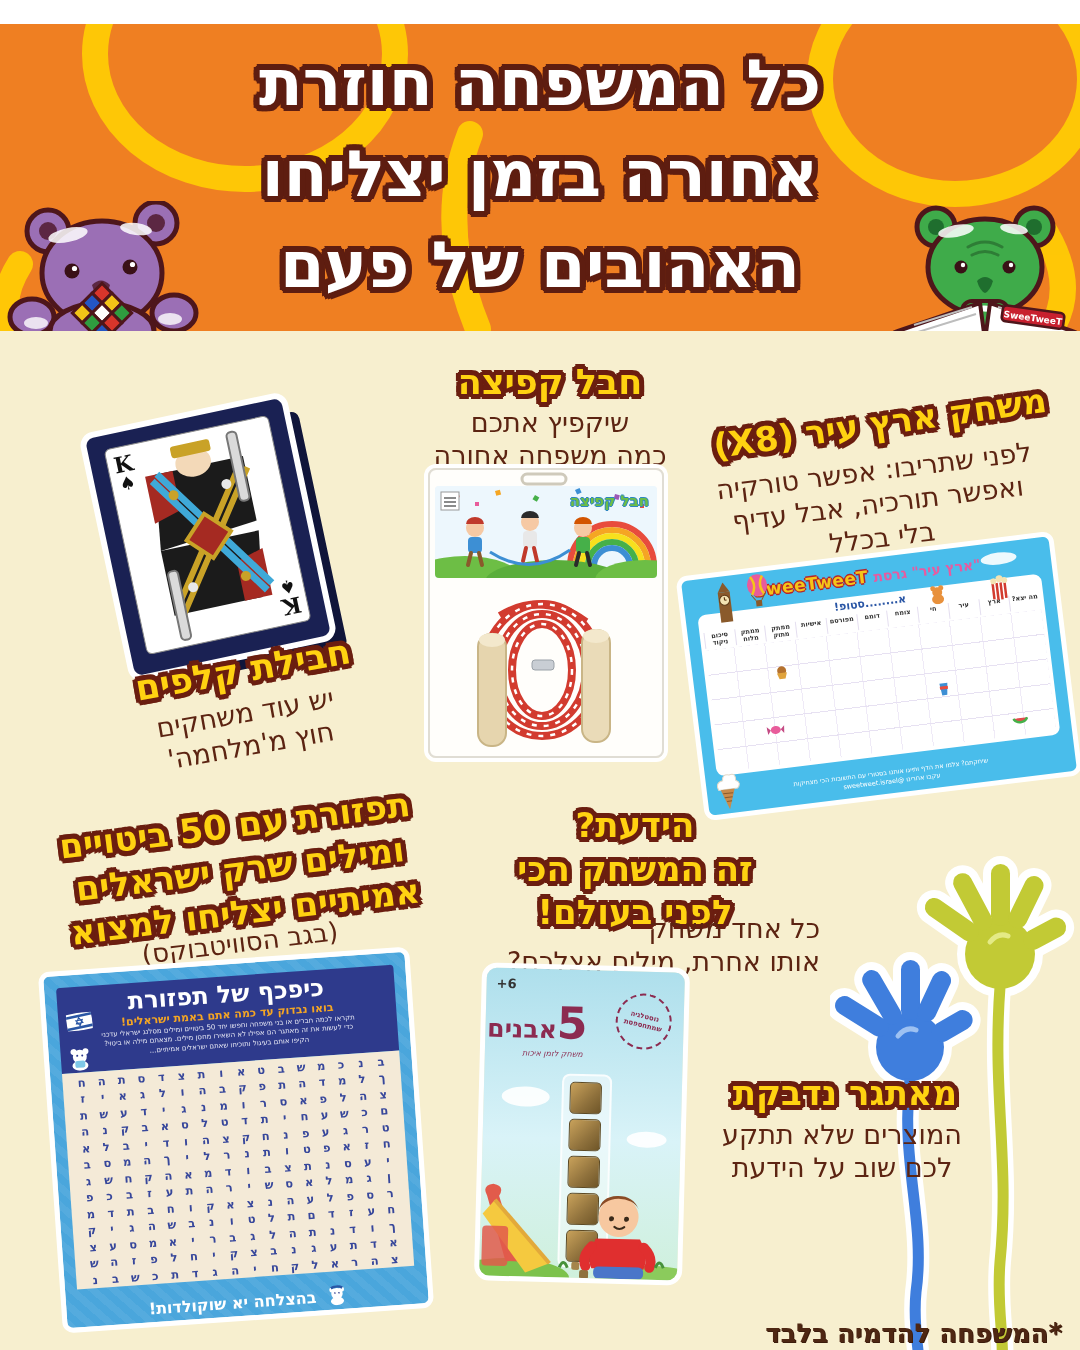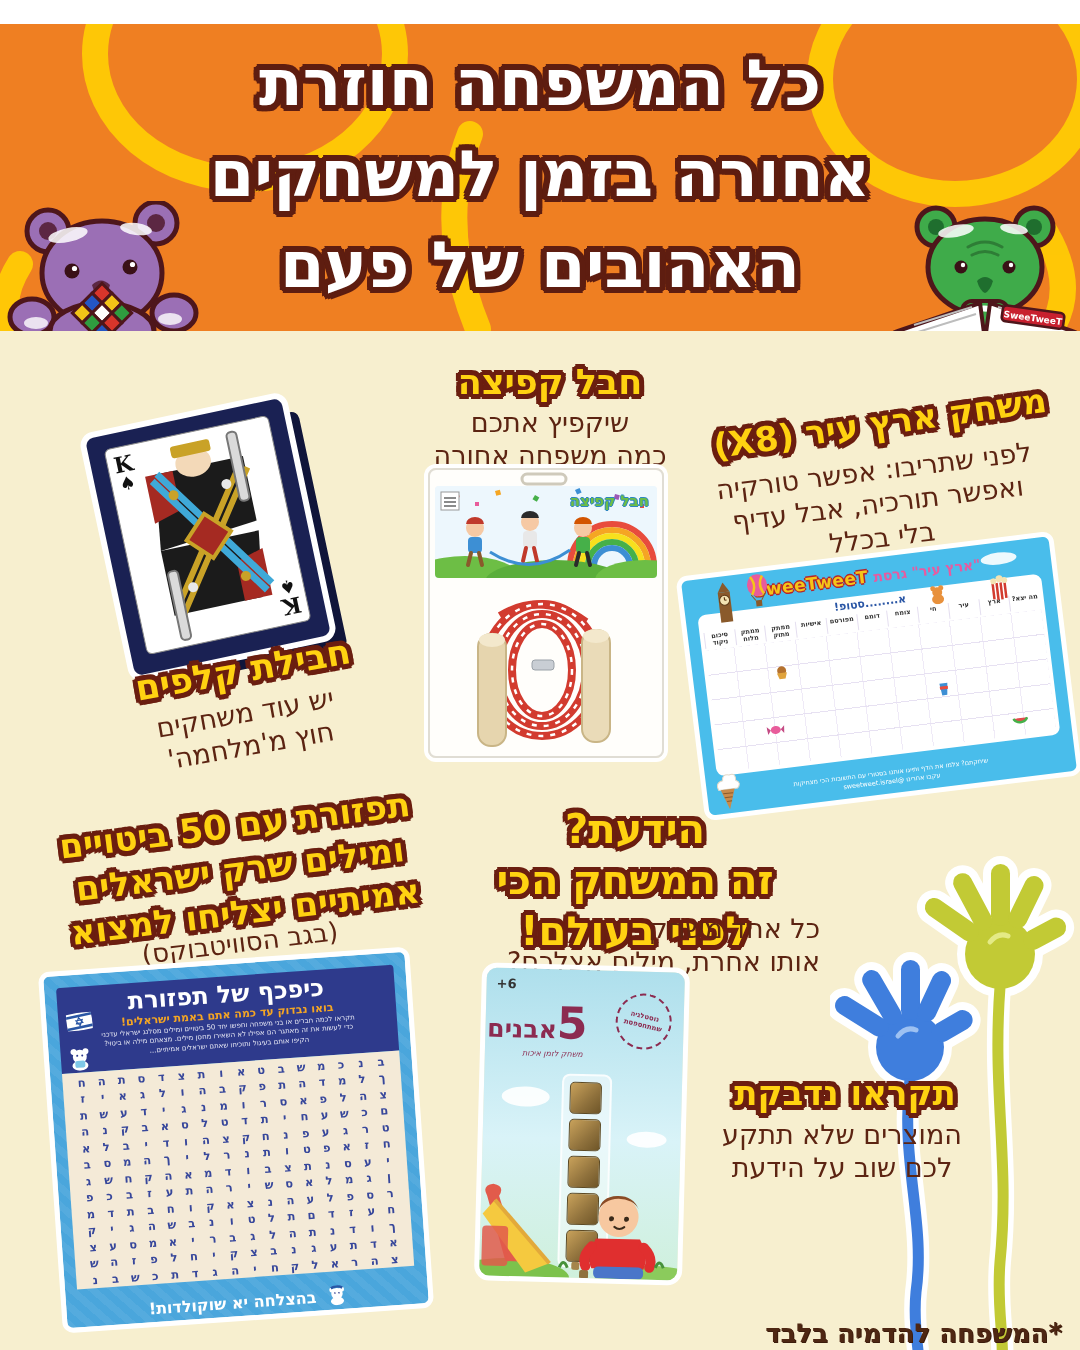--- a/index.html
+++ b/index.html
@@ -117,21 +117,21 @@
         <ellipse cx="245" cy="30" rx="150" ry="125"></ellipse>
         <path d="M470,110 q-35,90 8,195"></path>
         <ellipse cx="955" cy="55" rx="135" ry="115"></ellipse>
         <path d="M1040,200 q40,60 10,107"></path>
         <path d="M20,240 q-25,40 -5,67"></path>
       </g>
     </svg>
 
     <div class="h-title o-white">
         <span class="tline">כל המשפחה חוזרת</span>
-        <span class="tline">אחורה בזמן למשחקים</span>
+        <span class="tline">אחורה בזמן יצליחו</span>
         <span class="tline">האהובים של פעם</span>
       </div>
 
     <svg class="bear left" width="205" height="132" viewBox="0 0 205 132">
       <g stroke="#4E161B" stroke-width="5" stroke-linejoin="round">
         <circle cx="42" cy="30" r="21" fill="#9B6FB5"></circle>
         <circle cx="150" cy="22" r="21" fill="#9B6FB5"></circle>
         <circle cx="42" cy="30" r="9" fill="#5C2743" stroke="none"></circle>
         <circle cx="150" cy="22" r="9" fill="#5C2743" stroke="none"></circle>
         <ellipse cx="96" cy="72" rx="60" ry="52" fill="#9B6FB5"></ellipse>
@@ -445,21 +445,21 @@
         <circle cx="11" cy="10" r="7" fill="#fff"></circle>
           <ellipse cx="11" cy="19" rx="8" ry="5" fill="#fff"></ellipse>
         <path d="M4,3 q7,-4 14,0" stroke="#2A56A5" stroke-width="3" fill="none"></path>
         <circle cx="8.5" cy="9" r="1" fill="#2E3A8C"></circle>
           <circle cx="13.5" cy="9" r="1" fill="#2E3A8C"></circle>
       </svg>
       <span>בהצלחה יא שוקולדות!</span>
     </div>
   </div>
 
-  <div class="abs ytitle" style="left:470px;top:780px;width:330px;font-size:40px;">
+  <div class="abs ytitle" style="left:470px;top:780px;width:330px;font-size:34px;">
       <span class="tline">הידעת?</span>
       <span class="tline">זה המשחק הכי</span>
       <span class="tline">לפני בעולם!</span>
     </div>
   <div class="abs btext" style="left:490px;top:888px;width:330px;text-align:right;">
       <span class="tline">כל אחד משחק</span>
       <span class="tline">אותו אחרת, מילים אצלכם?</span>
     </div>
 
   <div class="fs-card">
@@ -540,21 +540,21 @@
       <rect x="71" y="118" width="19" height="60" rx="9.5"></rect>
       <rect x="71" y="118" width="19" height="60" rx="9.5" transform="rotate(-30 80 205)"></rect>
       <rect x="71" y="118" width="19" height="60" rx="9.5" transform="rotate(-58 80 205)"></rect>
       <rect x="71" y="122" width="19" height="54" rx="9.5" transform="rotate(25 80 205)"></rect>
       <rect x="73" y="136" width="20" height="44" rx="10" transform="rotate(60 80 205)"></rect>
     </g>
     <path d="M80,237 C70,320 96,380 86,450 C82,490 92,515 88,530" fill="none" stroke="#3F7EDD" stroke-width="11"></path>
     <path d="M68,194 q8,-10 18,-6" stroke="#9DC1F2" stroke-width="5" fill="none" stroke-linecap="round"></path>
   </svg>
 
-  <div class="abs ytitle" style="left:690px;top:1048px;width:310px;font-size:34px;">תקראו נדבקת</div>
+  <div class="abs ytitle" style="left:690px;top:1048px;width:310px;font-size:34px;">מאתגר נדבקת</div>
   <div class="abs btext" style="left:672px;top:1094px;width:340px;">
       <span class="tline">המוצרים שלא תתקע</span>
       <span class="tline">לכם שוב על הידעת</span>
     </div>
 
   <div class="disclaimer">*המשפחה להדמיה בלבד</div>
 
 </div>
 
 </body></html>

